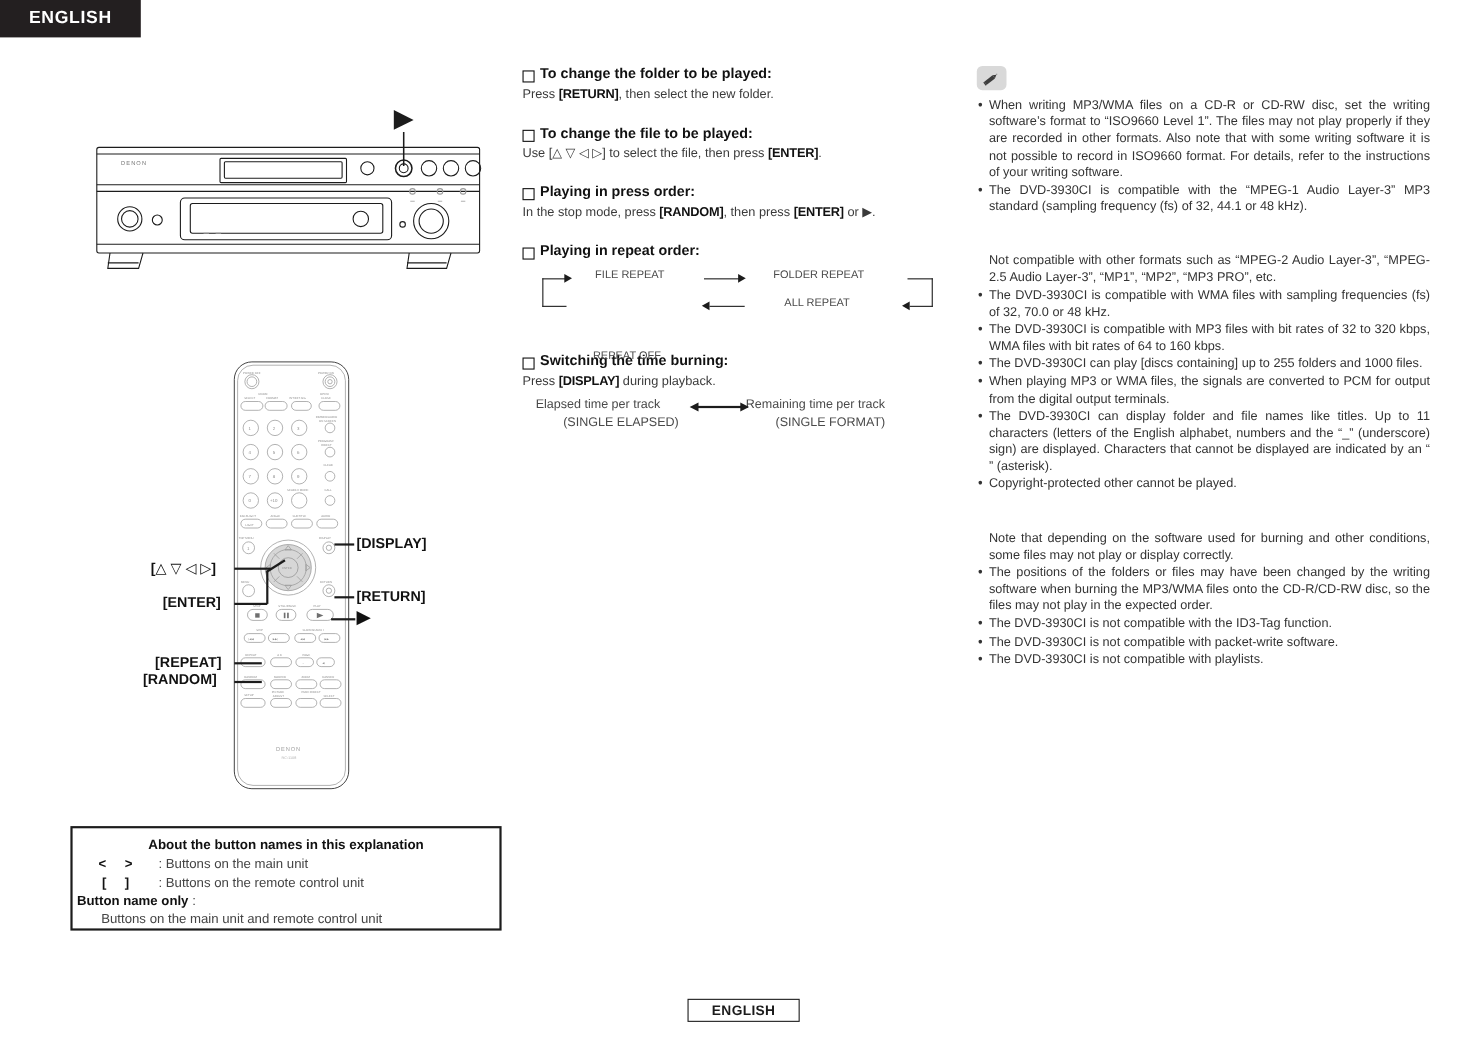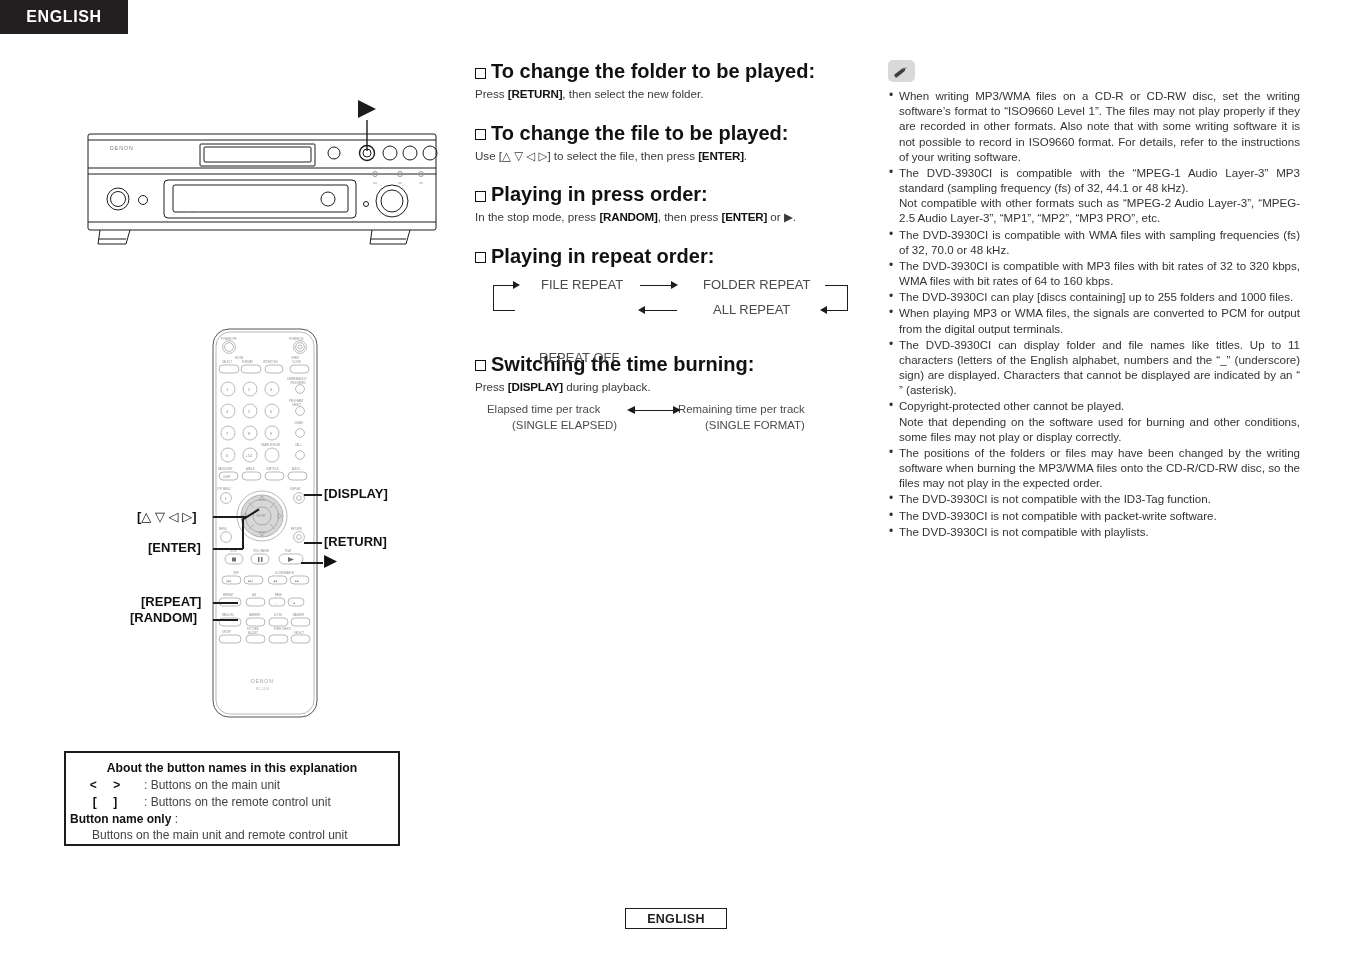--- a/index.html
+++ b/index.html
@@ -23,36 +23,36 @@
     font-size:12.5px;font-weight:bold;letter-spacing:.3px;
   }
   
   .col{position:absolute;top:60px;}
   #col-mid{left:475px;width:395px;}
   #col-right{left:888px;width:412px;}
 
   
   .sect{margin-bottom:20px;}
   .sect-h{
-    font-size:20px;font-weight:bold;color:#111;
-    line-height:1.15;margin:0 0 3px 0;display:flex;align-items:center;
+    font-size:13px;font-weight:bold;color:#111;
+    line-height:1.15;margin:0 0 3px 0;display:flex;align-items:flex-end;
   }
   .sq{
     display:inline-block;width:9px;height:9px;border:1.8px solid #111;
     margin-right:5px;margin-top:3px;flex:none;
   }
   .sect-b{
     font-size:11.6px;color:#3a3a3a;line-height:1.35;margin:0;
   }
   .sect-b b{color:#111;font-weight:bold;letter-spacing:-.2px;}
 
   
   #repeat-flow{position:relative;height:58px;margin:9px 0 0 0;width:395px;}
   .flow-label{
-    position:absolute;font-size:13px;color:#4a4a4a;white-space:nowrap;
+    position:absolute;font-size:10px;color:#4a4a4a;white-space:nowrap;
   }
   .flow-line{position:absolute;background:#1c1c1c;}
   .flow-arrow{position:absolute;width:0;height:0;}
 
   
   #time-flow{position:relative;height:42px;margin:8px 0 0 0;width:395px;}
   .tf-label{position:absolute;font-size:11.4px;color:#4a4a4a;white-space:nowrap;text-align:center;}
 
   
   #note-icon{
@@ -61,25 +61,25 @@
   }
   ul.notes{list-style:none;margin:0;padding:0;}
   ul.notes > li{
     position:relative;padding-left:11px;margin-bottom:1px;
     font-size:11.55px;line-height:1.315;color:#333;
     text-align:justify;
   }
   ul.notes > li::before{
     content:"\2022";position:absolute;left:1px;top:-1px;font-size:12px;color:#333;
   }
-  ul.notes > li .cont{display:block;text-align:justify;}
+  ul.notes > li .cont{display:block;text-align:justify;margin-top:34px;}
 
   
   #legend-box{
-    position:absolute;left:64px;top:751px;width:336px;height:95px;
+    position:absolute;left:64px;top:751px;width:392px;height:95px;
     border:2px solid #1c1c1c;background:#fff;box-sizing:border-box;
   }
   #legend-title{
     text-align:center;font-size:12.2px;font-weight:bold;color:#111;
     margin-top:8px;
   }
   .legend-row{font-size:12px;color:#444;margin-top:3px;display:flex;}
   .lg-sym{display:inline-block;width:78px;text-align:center;font-weight:bold;color:#111;}
   .lg-sym span{display:inline-block;}
   .legend-strong{font-size:12px;font-weight:bold;color:#111;margin-top:3px;padding-left:4px;}

